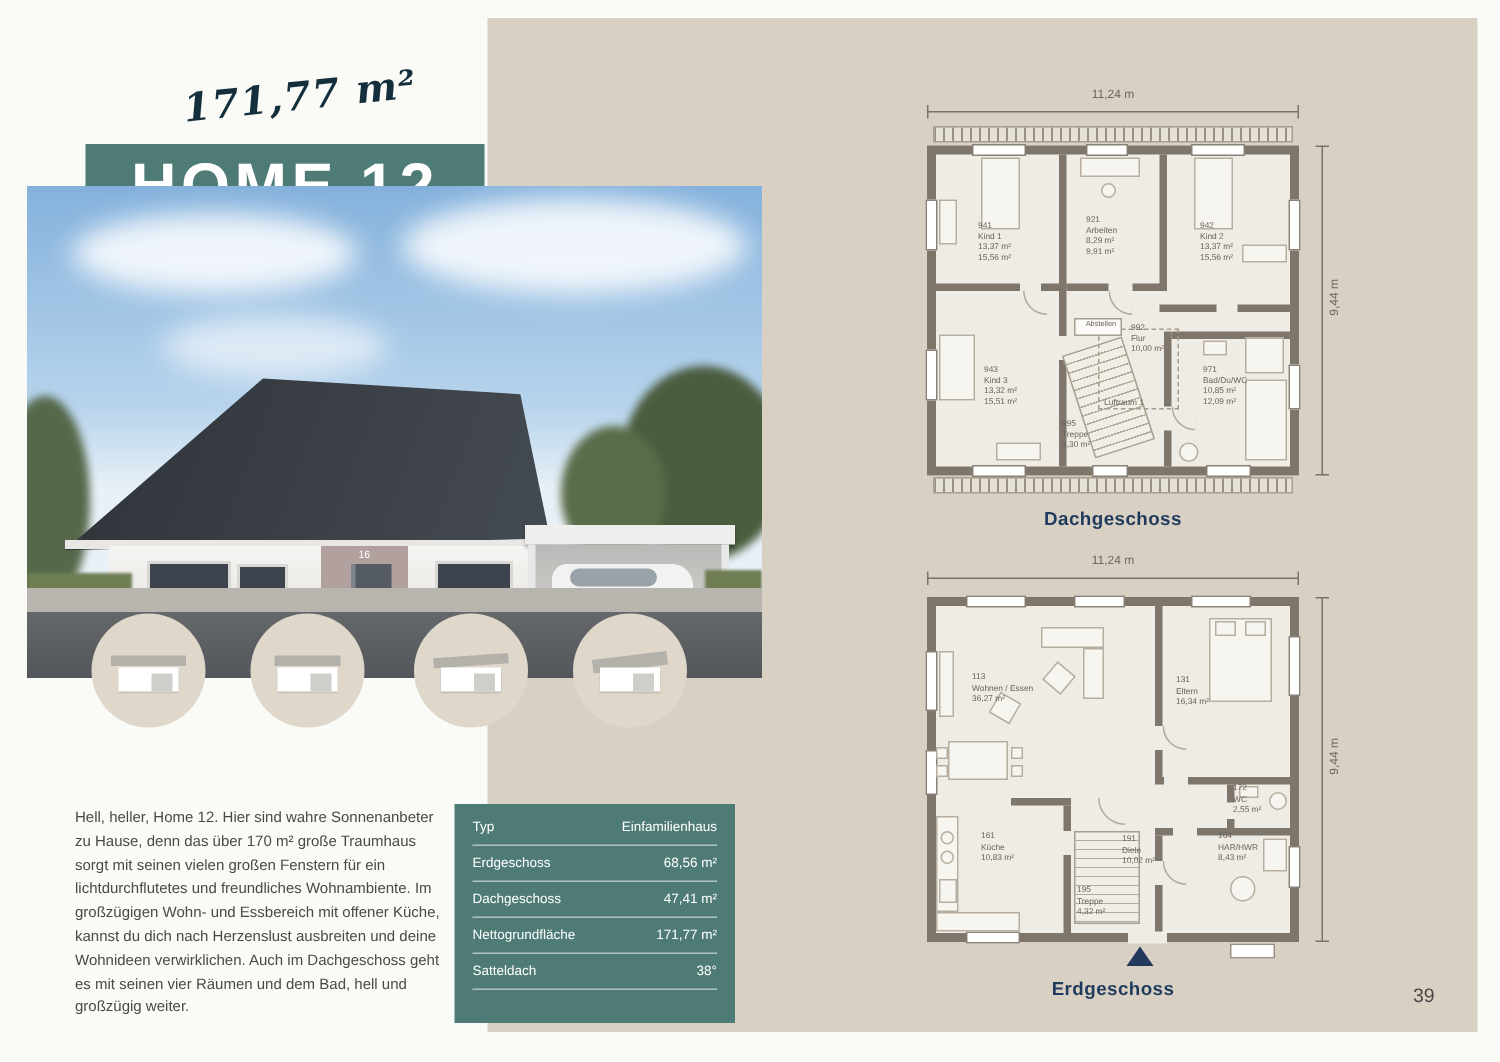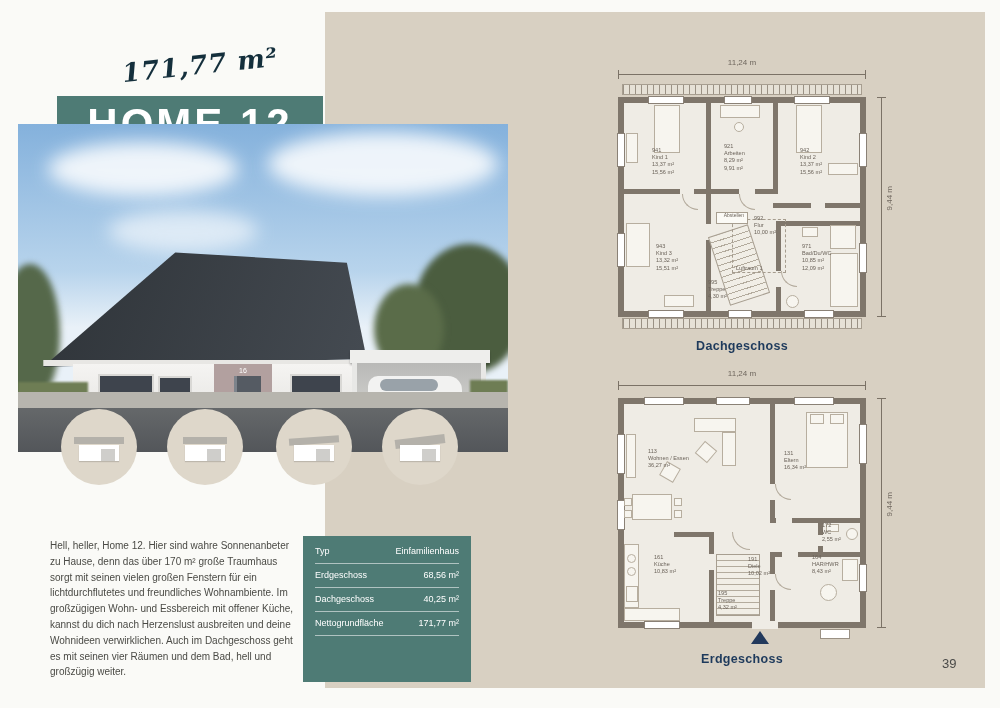--- a/index.html
+++ b/index.html
@@ -37,21 +37,21 @@
   
   .circle{position:absolute;top:409px;width:76px;height:76px;border-radius:50%;background:#ded7ca;}
   .mh-body{position:absolute;left:18px;top:36px;width:40px;height:16px;background:#fff;box-shadow:0 1px 1px rgba(0,0,0,.15);}
   .mh-roof{position:absolute;left:13px;top:28px;width:50px;height:7px;background:#b4b1aa;}
   .mh-garage{position:absolute;left:40px;top:40px;width:14px;height:12px;background:#cfcecb;}
   .v3 .mh-roof{transform:rotate(-4deg);}
   .v4 .mh-roof{transform:rotate(-7deg);height:9px;}
 
   
   .desc{position:absolute;left:50px;top:538px;width:244px;font-size:10px;line-height:1.58;color:#4a4a45;}
-  .spec{position:absolute;left:303px;top:536px;width:168px;height:146px;background:#4e7b75;color:#fff;padding:4px 0 0 0;box-sizing:border-box;}
+  .spec{position:absolute;left:303px;top:536px;width:187px;height:146px;background:#4e7b75;color:#fff;padding:4px 0 0 0;box-sizing:border-box;}
   .spec-row{height:23px;line-height:23px;margin:0 12px;border-bottom:1px solid rgba(255,255,255,.55);font-size:9px;display:flex;justify-content:space-between;}
   .spec-row .v{text-align:right;}
 
   
   .hatch{position:absolute;height:11px;background:repeating-linear-gradient(90deg,#9a9184 0 1px,#e6e1d6 1px 6px);border:1px solid #a79e90;box-sizing:border-box;}
   .floor{position:absolute;background:#efece5;border:6px solid #7f766b;box-sizing:border-box;}
   .wall{position:absolute;background:#7f766b;}
   .win{position:absolute;background:#fff;border:1px solid #8a8176;box-sizing:border-box;}
   .furn{position:absolute;background:#f7f5ef;border:1px solid #b7ae9f;box-sizing:border-box;}
   .furn.round{border-radius:50%;}
@@ -135,25 +135,29 @@
   <div class="spec-row">
       <span>Typ</span>
       <span class="v">Einfamilienhaus</span>
     </div>
   <div class="spec-row">
       <span>Erdgeschoss</span>
       <span class="v">68,56 m²</span>
     </div>
   <div class="spec-row">
       <span>Dachgeschoss</span>
-      <span class="v">40,25 m²</span>
+      <span class="v">47,41 m²</span>
     </div>
   <div class="spec-row">
       <span>Nettogrundfläche</span>
       <span class="v">171,77 m²</span>
+    </div>
+  <div class="spec-row">
+      <span>Satteldach</span>
+      <span class="v">38°</span>
     </div>
 </div>
 
 <div class="dim-t" style="left:618px;top:58px;width:248px;">11,24 m</div>
 <div class="dim-l" style="left:618px;top:74px;width:248px;height:1px;"></div>
 <div class="dim-tick" style="left:618px;top:70px;width:1px;height:9px;"></div>
 <div class="dim-tick" style="left:865px;top:70px;width:1px;height:9px;"></div>
 
 <div class="hatch" style="left:622px;top:84px;width:240px;"></div>
 <div class="hatch" style="left:622px;top:318px;width:240px;"></div>

